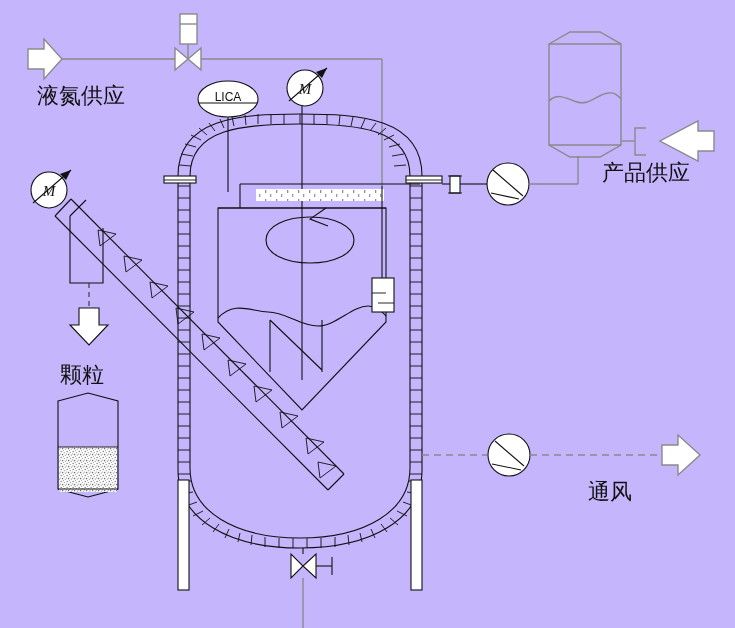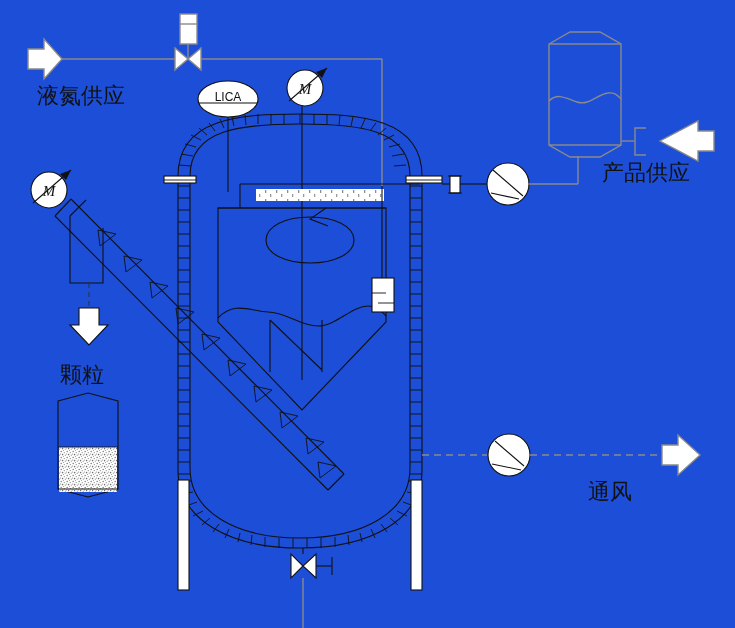--- a/index.html
+++ b/index.html
@@ -4,21 +4,21 @@
 <style>
   html, body {
     margin: 0;
     padding: 0;
     background: #ffffff;
   }
   #diagram-root {
     position: relative;
     width: 735px;
     height: 628px;
-    background: #1d4ed8;
+    background: #c4b5fd;
     font-family: "DejaVu Sans", "Liberation Sans", sans-serif;
     overflow: hidden;
   }
   #pid-svg {
     position: absolute;
     top: 0;
     left: 0;
     width: 735px;
     height: 628px;
   }

